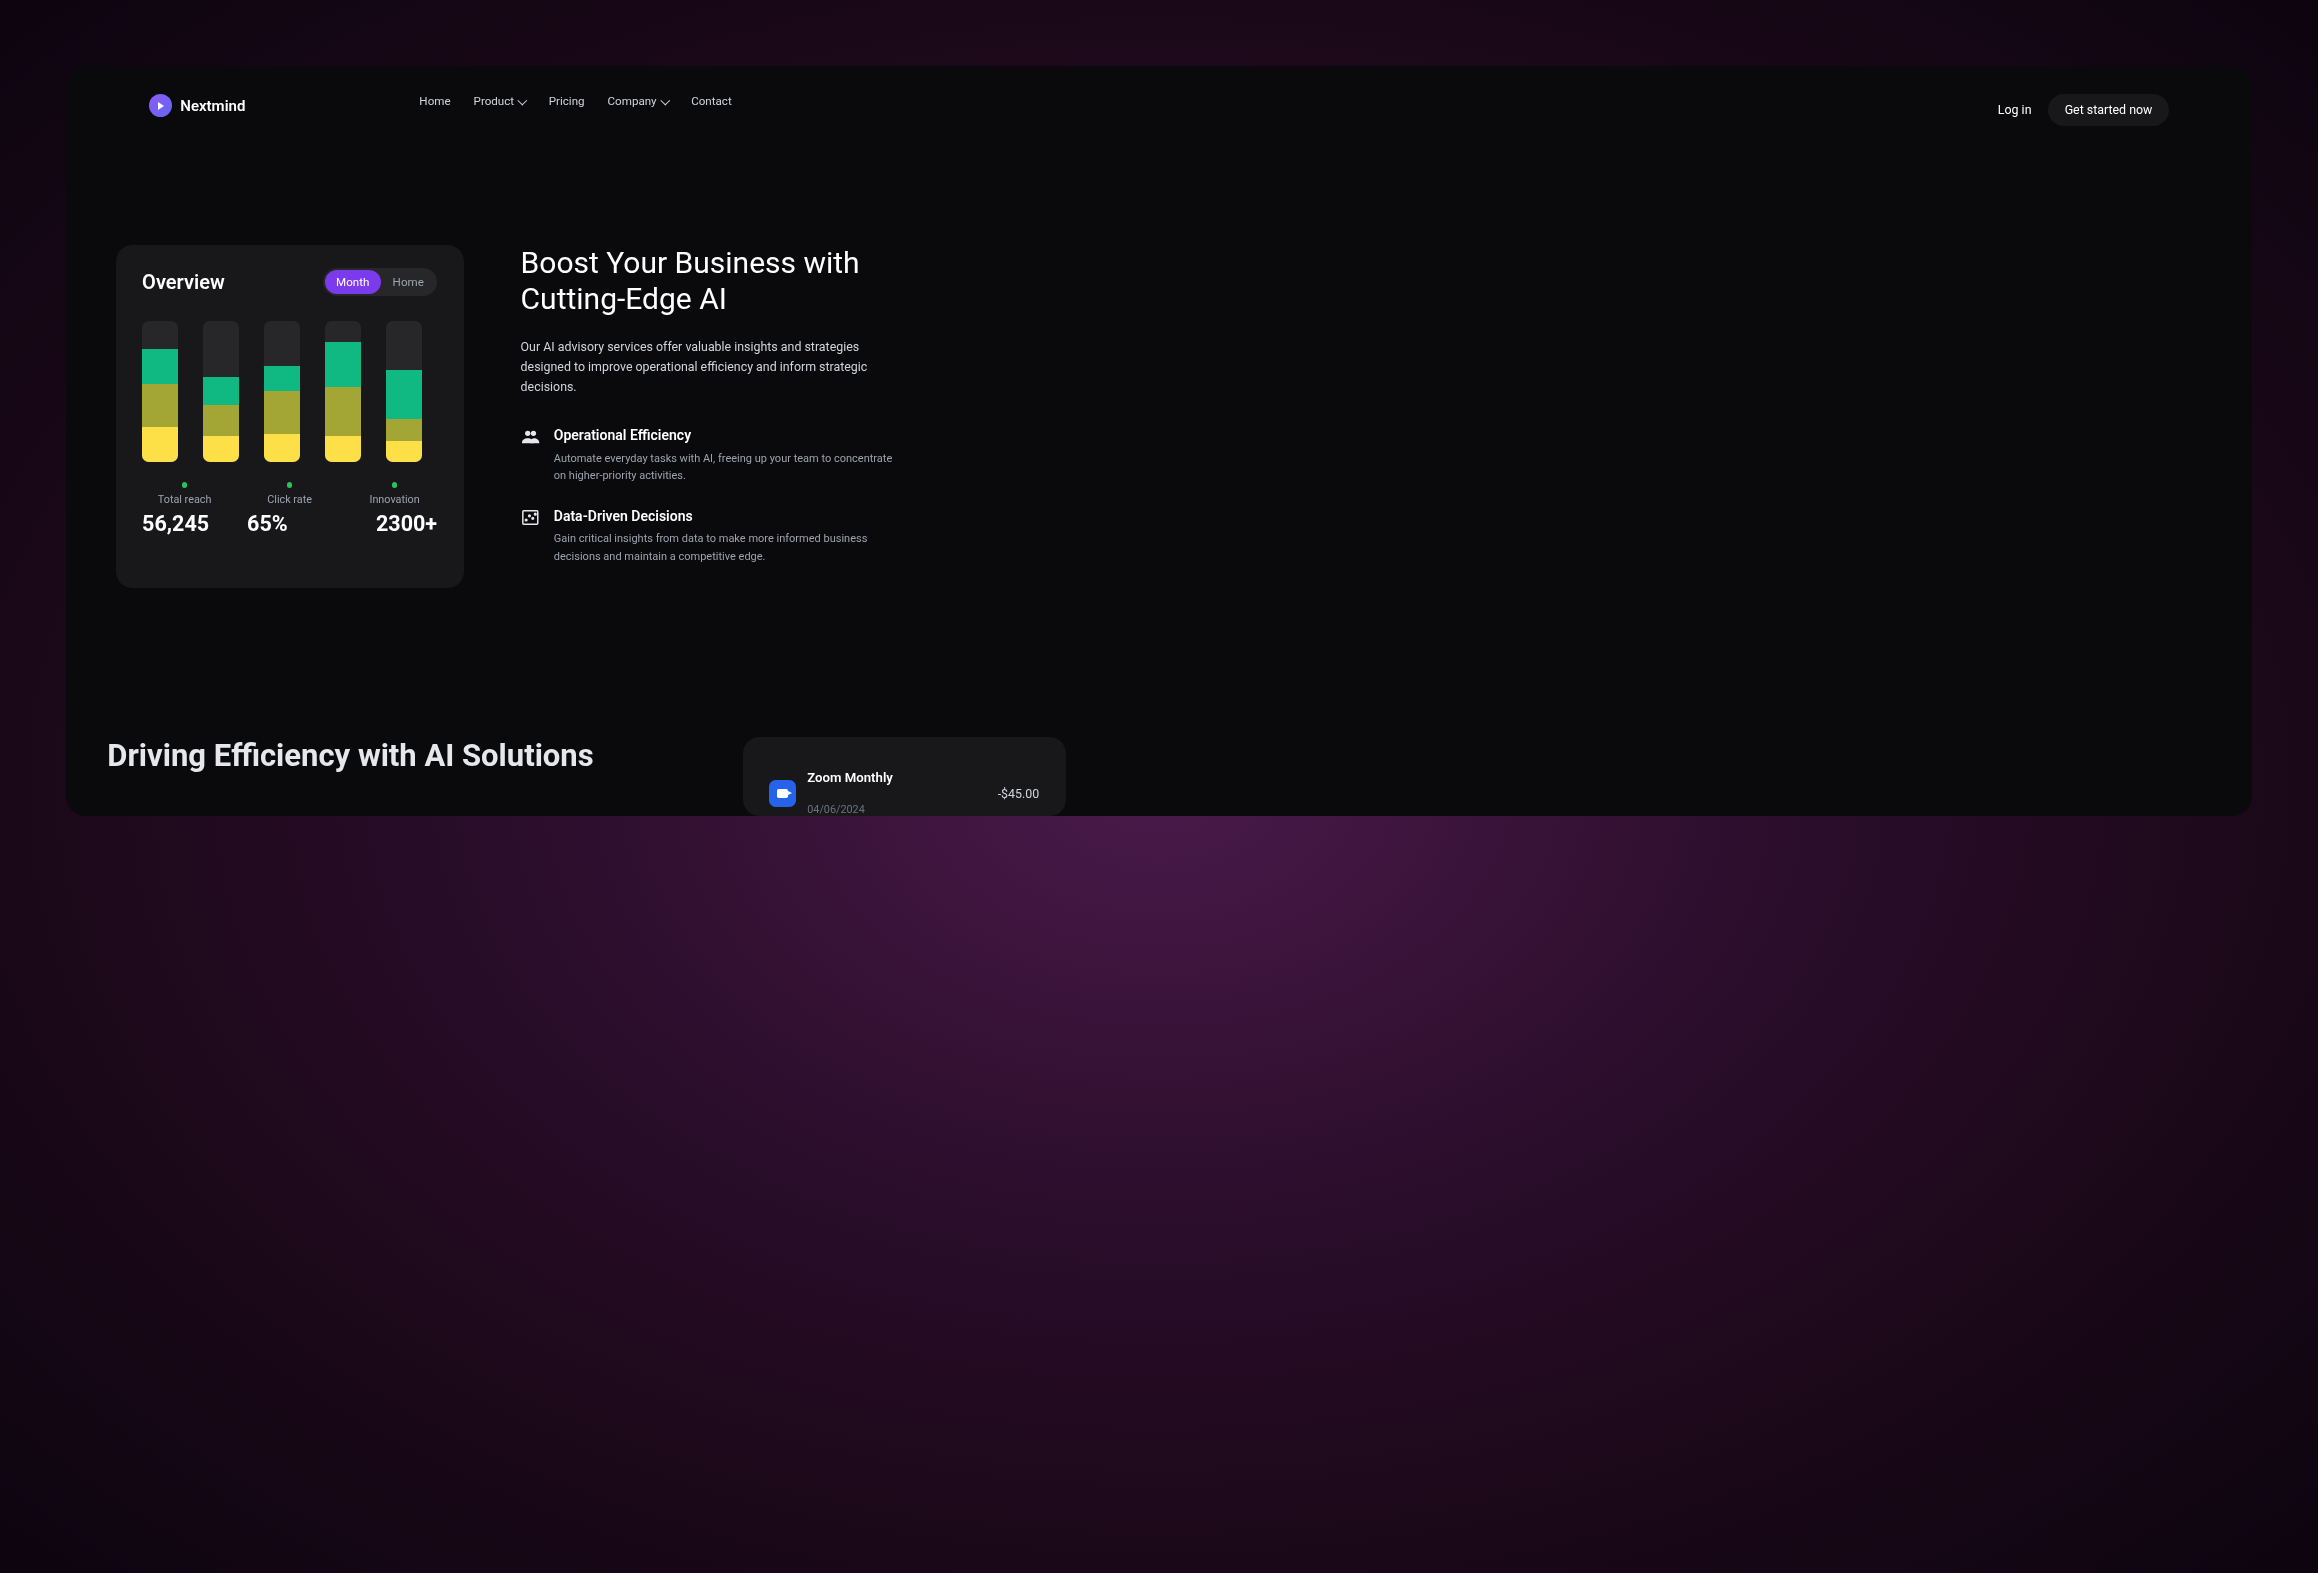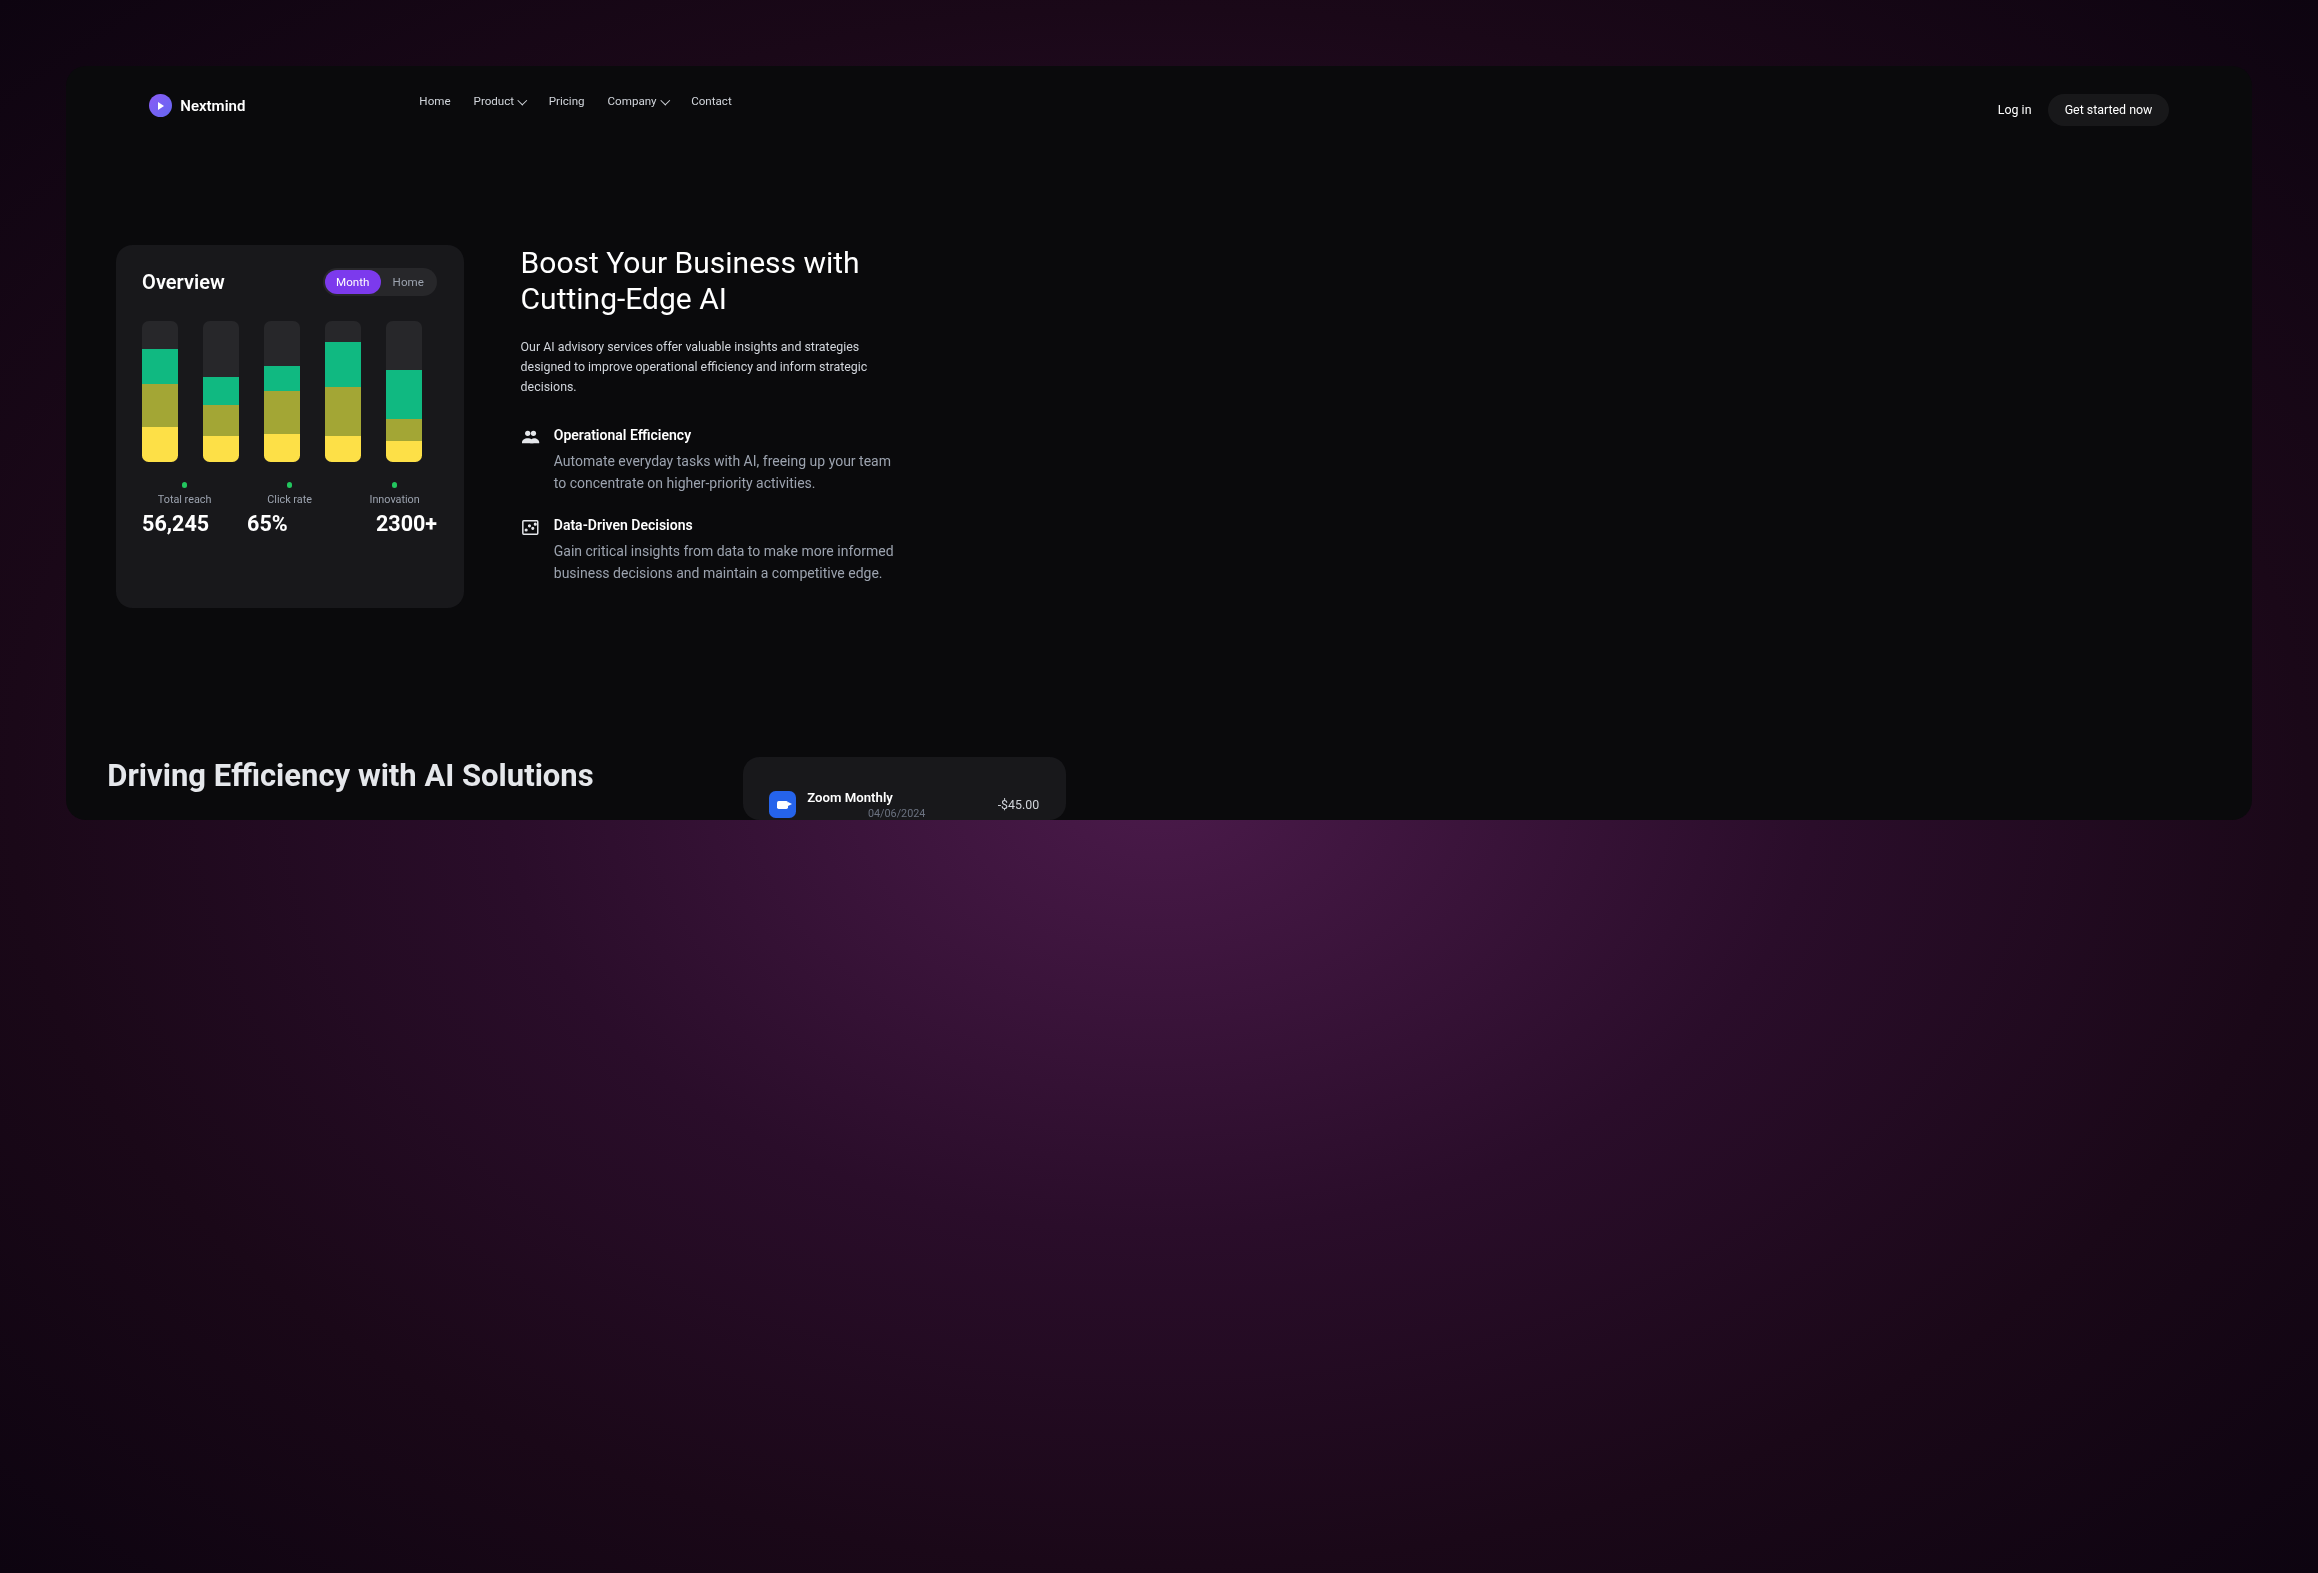--- a/index.html
+++ b/index.html
@@ -124,21 +124,21 @@
   width: 20px;
   height: 20px;
   flex-shrink: 0;
   display: flex;
   align-items: center;
   justify-content: center;
   color: #e5e7eb;
 }
 .feature-content { flex: 1; }
 .feature-title { font-size: 14px; font-weight: 600; margin-bottom: 6.6px; }
-.feature-desc { font-size: 14px; color: #9ca3af; line-height: 1.6; }
+.feature-desc { font-size: 11px; color: #9ca3af; line-height: 1.6; }
 .section2 { display: flex; padding: 149px 8.3px 0 8.3px; gap: 149px; }
 .h2 { font-size: 31px; font-weight: 700; color: #e5e7eb; line-height: 1.2; }
 .txn-card {
   background: #18181b;
   border-radius: 16.6px;
   padding: 33px 26.5px 0 26.5px;
   width: 323px;
   flex-shrink: 0;
 }
 .txn-row { display: flex; align-items: center; gap: 11.6px; }
@@ -148,21 +148,21 @@
   border-radius: 6.6px;
   background: #2563eb;
   display: flex;
   align-items: center;
   justify-content: center;
 }
 .txn-camera { width: 11.6px; height: 8.3px; background: #fff; border-radius: 1.7px; position: relative; }
 .txn-camera::after { content: ''; position: absolute; right: -4.1px; top: 1.7px; width: 0; height: 0; border-left: 4.1px solid #fff; border-top: 2.5px solid transparent; border-bottom: 2.5px solid transparent; }
 .txn-info { flex: 1; }
 .txn-name { font-size: 13.2px; font-weight: 600; }
-.txn-date { font-size: 10.8px; color: #6b7280; margin-top: 2px; text-align: center; }
+.txn-date { font-size: 10.8px; color: #6b7280; margin-top: 18px; }
 .txn-amount { font-size: 12.4px; color: #d1d5db; }
 </style>
 </head>
 <body>
 
 <div class="app-window">
 
   <div class="header">
     <div class="brand">
       <div class="brand-logo">

